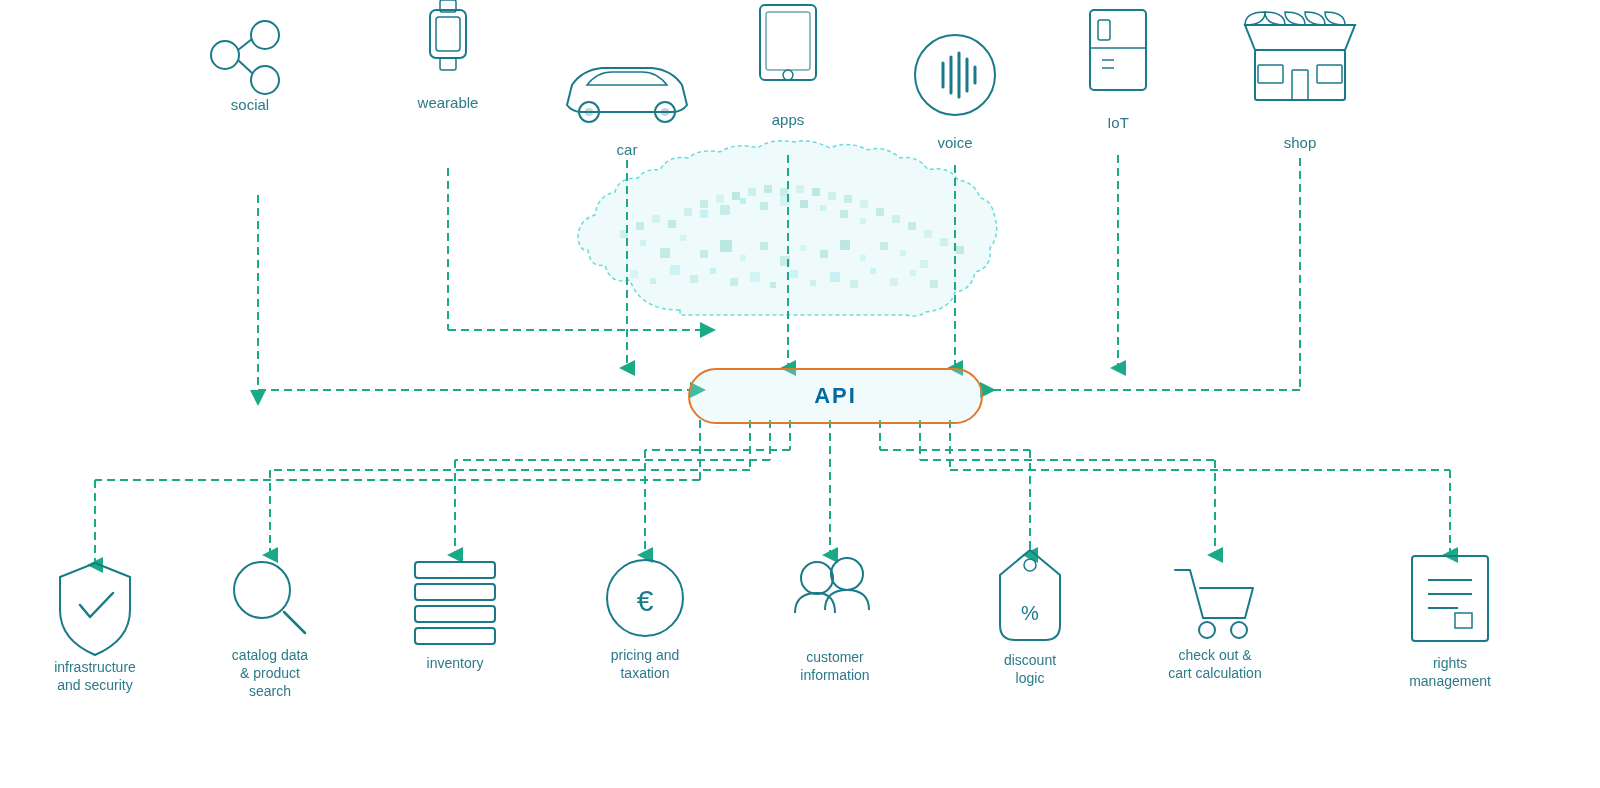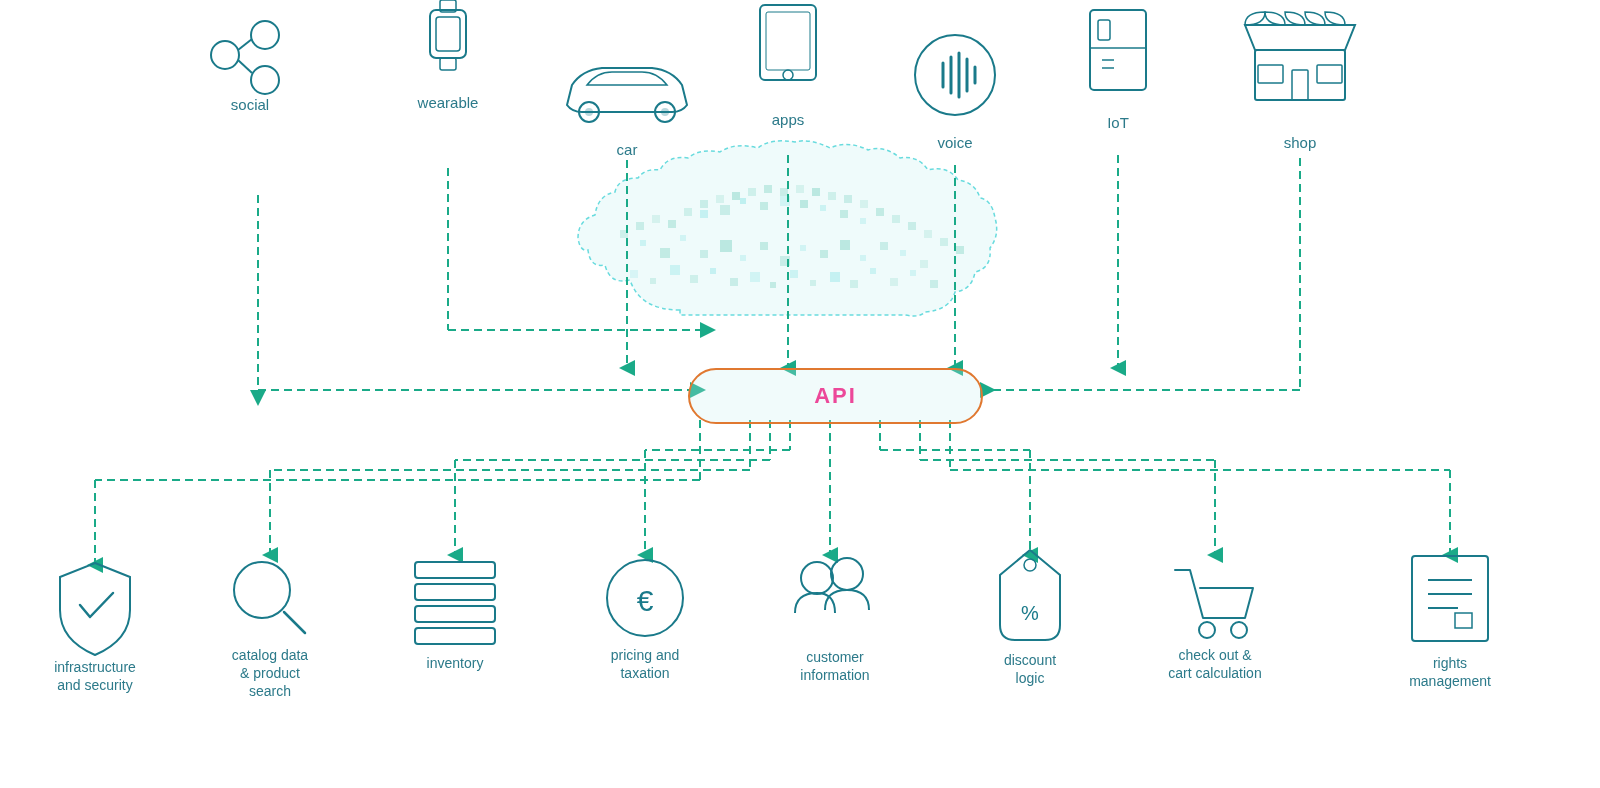--- a/index.html
+++ b/index.html
@@ -28,21 +28,21 @@
     .api-box {
       position: absolute;
       border: 2px solid #e07830;
       border-radius: 30px;
       background: rgba(200, 240, 240, 0.25);
       display: flex;
       align-items: center;
       justify-content: center;
       font-size: 22px;
       font-weight: 600;
-      color: #ec4899;
+      color: #0369a1;
       letter-spacing: 2px;
     }
   </style>
 </head>
 <body>
 
 <div class="diagram-container">
 
   <svg class="main-svg" xmlns="http://www.w3.org/2000/svg">
     <defs>

